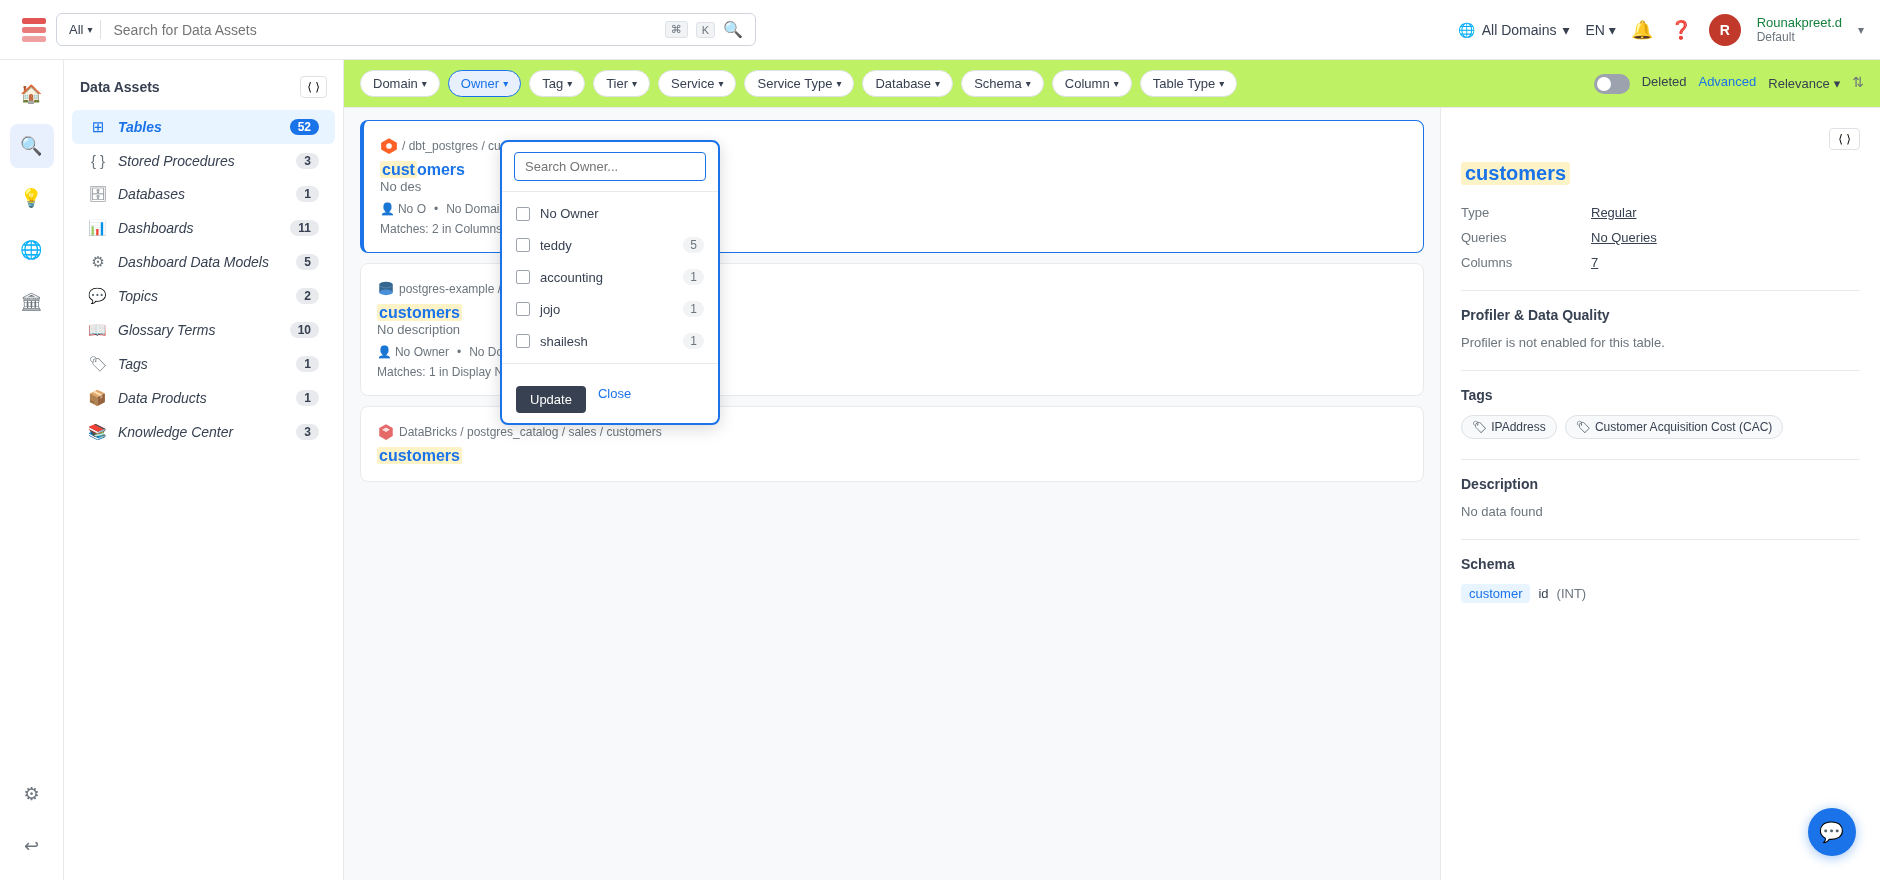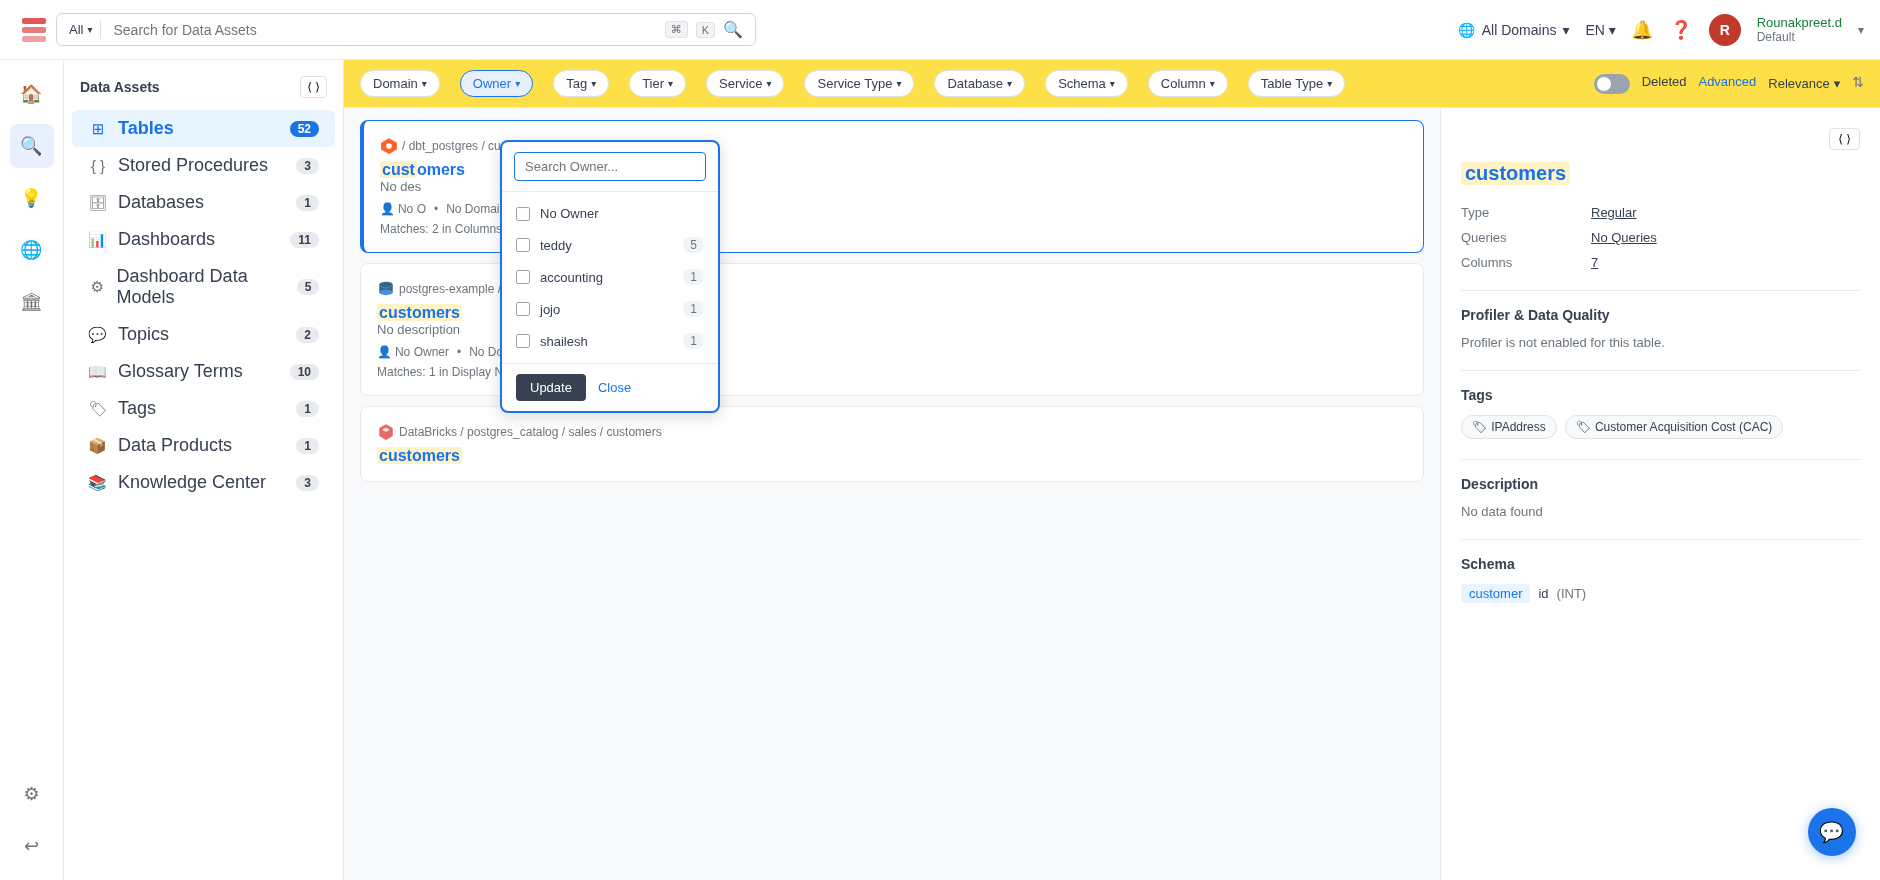--- a/index.html
+++ b/index.html
@@ -50,36 +50,36 @@
       padding: 0 16px 12px; font-size: 14px; font-weight: 600; color: #374151;
     }
     .nav-sidebar-toggle { border: 1px solid #dee2e6; border-radius: 4px; background: #fff; cursor: pointer; padding: 3px 6px; font-size: 12px; }
     .nav-item {
       display: flex; align-items: center; padding: 8px 16px; cursor: pointer;
       justify-content: space-between; border-radius: 6px; margin: 0 8px;
     }
     .nav-item.active { background: #e8f4ff; }
     .nav-item-left { display: flex; align-items: center; gap: 10px; }
     .nav-item-icon { font-size: 15px; color: #6c757d; width: 20px; text-align: center; }
-    .nav-item-label { font-size: 18px; color: #374151; }
+    .nav-item-label { font-size: 14px; color: #374151; font-style: italic; }
     .nav-item.active .nav-item-label { color: #1a73e8; font-weight: 600; }
     .nav-item.active .nav-item-icon { color: #1a73e8; }
     .nav-badge {
       background: #1a73e8; color: #fff; border-radius: 12px; padding: 1px 8px;
       font-size: 12px; font-weight: 600; min-width: 22px; text-align: center;
     }
     .nav-badge.gray { background: #e8eaed; color: #374151; }
 
     
     .content-area { flex: 1; display: flex; flex-direction: column; overflow: hidden; }
 
     
     .filter-bar {
-      display: flex; align-items: center; padding: 10px 16px; background: #fde047;
-      border-bottom: 1px solid #e8eaed; gap: 20px; flex-shrink: 0; flex-wrap: wrap;
+      display: flex; align-items: center; padding: 10px 16px; background: #bef264;
+      border-bottom: 1px solid #e8eaed; gap: 8px; flex-shrink: 0; flex-wrap: wrap;
     }
     .filter-btn {
       display: flex; align-items: center; gap: 4px; padding: 5px 12px;
       border: 1px solid #dee2e6; border-radius: 20px; background: #fff; cursor: pointer;
       font-size: 13px; color: #374151;
     }
     .filter-btn.active { border-color: #1a73e8; background: #e8f0fe; color: #1a73e8; }
     .filter-chevron { font-size: 10px; }
     .filter-right { margin-left: auto; display: flex; gap: 12px; }
     .toggle-switch { position: relative; display: inline-block; width: 36px; height: 20px; }
@@ -146,21 +146,21 @@
     .owner-item {
       display: flex; align-items: center; padding: 8px 14px; gap: 10px;
       font-size: 13px; color: #374151; cursor: pointer;
     }
     .owner-item-left { display: flex; align-items: center; gap: 8px; flex: 1; }
     .owner-checkbox { width: 14px; height: 14px; border: 1.5px solid #9ca3af; border-radius: 2px; flex-shrink: 0; }
     .owner-count { font-size: 12px; color: #6c757d; background: #f1f3f5; border-radius: 10px; padding: 1px 7px; }
     .owner-actions { display: flex; align-items: center; gap: 12px; padding: 10px 14px; border-top: 1px solid #e8eaed; }
     .update-btn {
       background: #374151; color: #fff; border: none; border-radius: 4px;
-      padding: 6px 14px; font-size: 13px; cursor: pointer; font-weight: 500;
+      padding: 6px 14px; font-size: 13px; cursor: pointer; font-weight: 500; margin-top: 12px;
     }
     .close-btn { background: none; border: none; color: #1a73e8; font-size: 13px; cursor: pointer; }
 
     
     .chat-fab {
       position: fixed; bottom: 24px; right: 24px; width: 48px; height: 48px;
       background: #1a73e8; border-radius: 50%; display: flex; align-items: center;
       justify-content: center; cursor: pointer; box-shadow: 0 2px 12px rgba(26,115,232,0.4);
       color: #fff; font-size: 20px; z-index: 200;
     }

